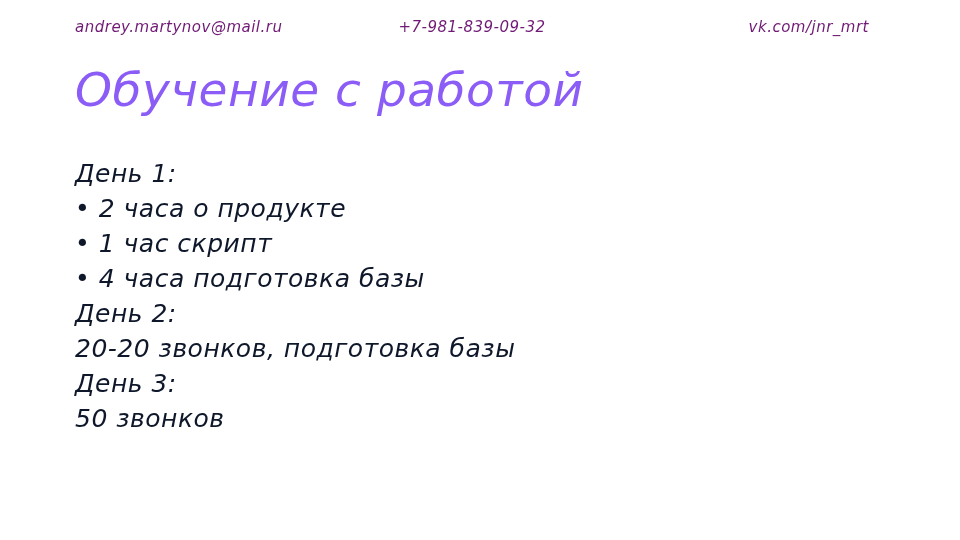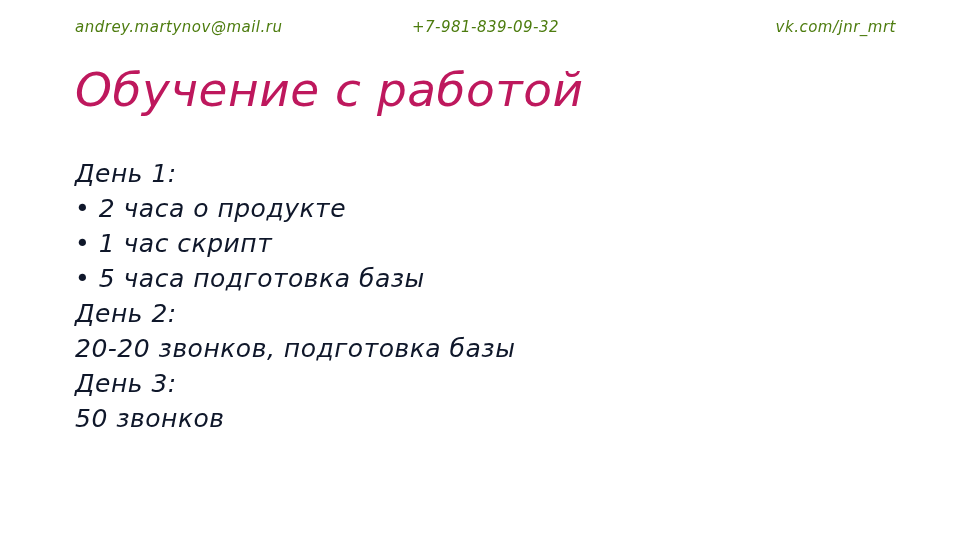--- a/index.html
+++ b/index.html
@@ -18,41 +18,41 @@
   }
   
   .hand {
     font-style: italic;
     letter-spacing: 0.5px;
   }
   .slide-header {
     position: absolute;
     top: 18px;
     left: 75px;
-    right: 64px;
+    right: 91px;
     display: flex;
     justify-content: space-between;
     align-items: flex-start;
     font-size: 15px;
-    color: #4d7c0f;
+    color: #701a75;
   }
   .slide-header .hcell {
     white-space: nowrap;
   }
   .slide-header .hcell.center {
     position: absolute;
     left: 50%;
     transform: translateX(-50%);
   }
   .slide-title {
     position: absolute;
     top: 62px;
     left: 75px;
     font-size: 47px;
-    color: #be185d;
+    color: #8b5cf6;
     font-weight: 400;
     white-space: nowrap;
   }
   .slide-body {
     position: absolute;
     top: 156px;
     left: 75px;
     right: 60px;
     font-size: 25px;
     color: #0f172a;
@@ -72,20 +72,20 @@
     <span class="hcell center">+7-981-839-09-32</span>
     <span class="hcell right">vk.com/jnr_mrt</span>
   </div>
 
   <div class="slide-title hand">Обучение с работой</div>
 
   <div class="slide-body hand">
     <div class="body-line">День 1:</div>
     <div class="body-line">• 2 часа о продукте</div>
     <div class="body-line">• 1 час скрипт</div>
-    <div class="body-line">• 5 часа подготовка базы</div>
+    <div class="body-line">• 4 часа подготовка базы</div>
     <div class="body-line">День 2:</div>
     <div class="body-line">20-20 звонков, подготовка базы</div>
     <div class="body-line">День 3:</div>
     <div class="body-line">50 звонков</div>
   </div>
 
 </div>
 
 </body></html>

